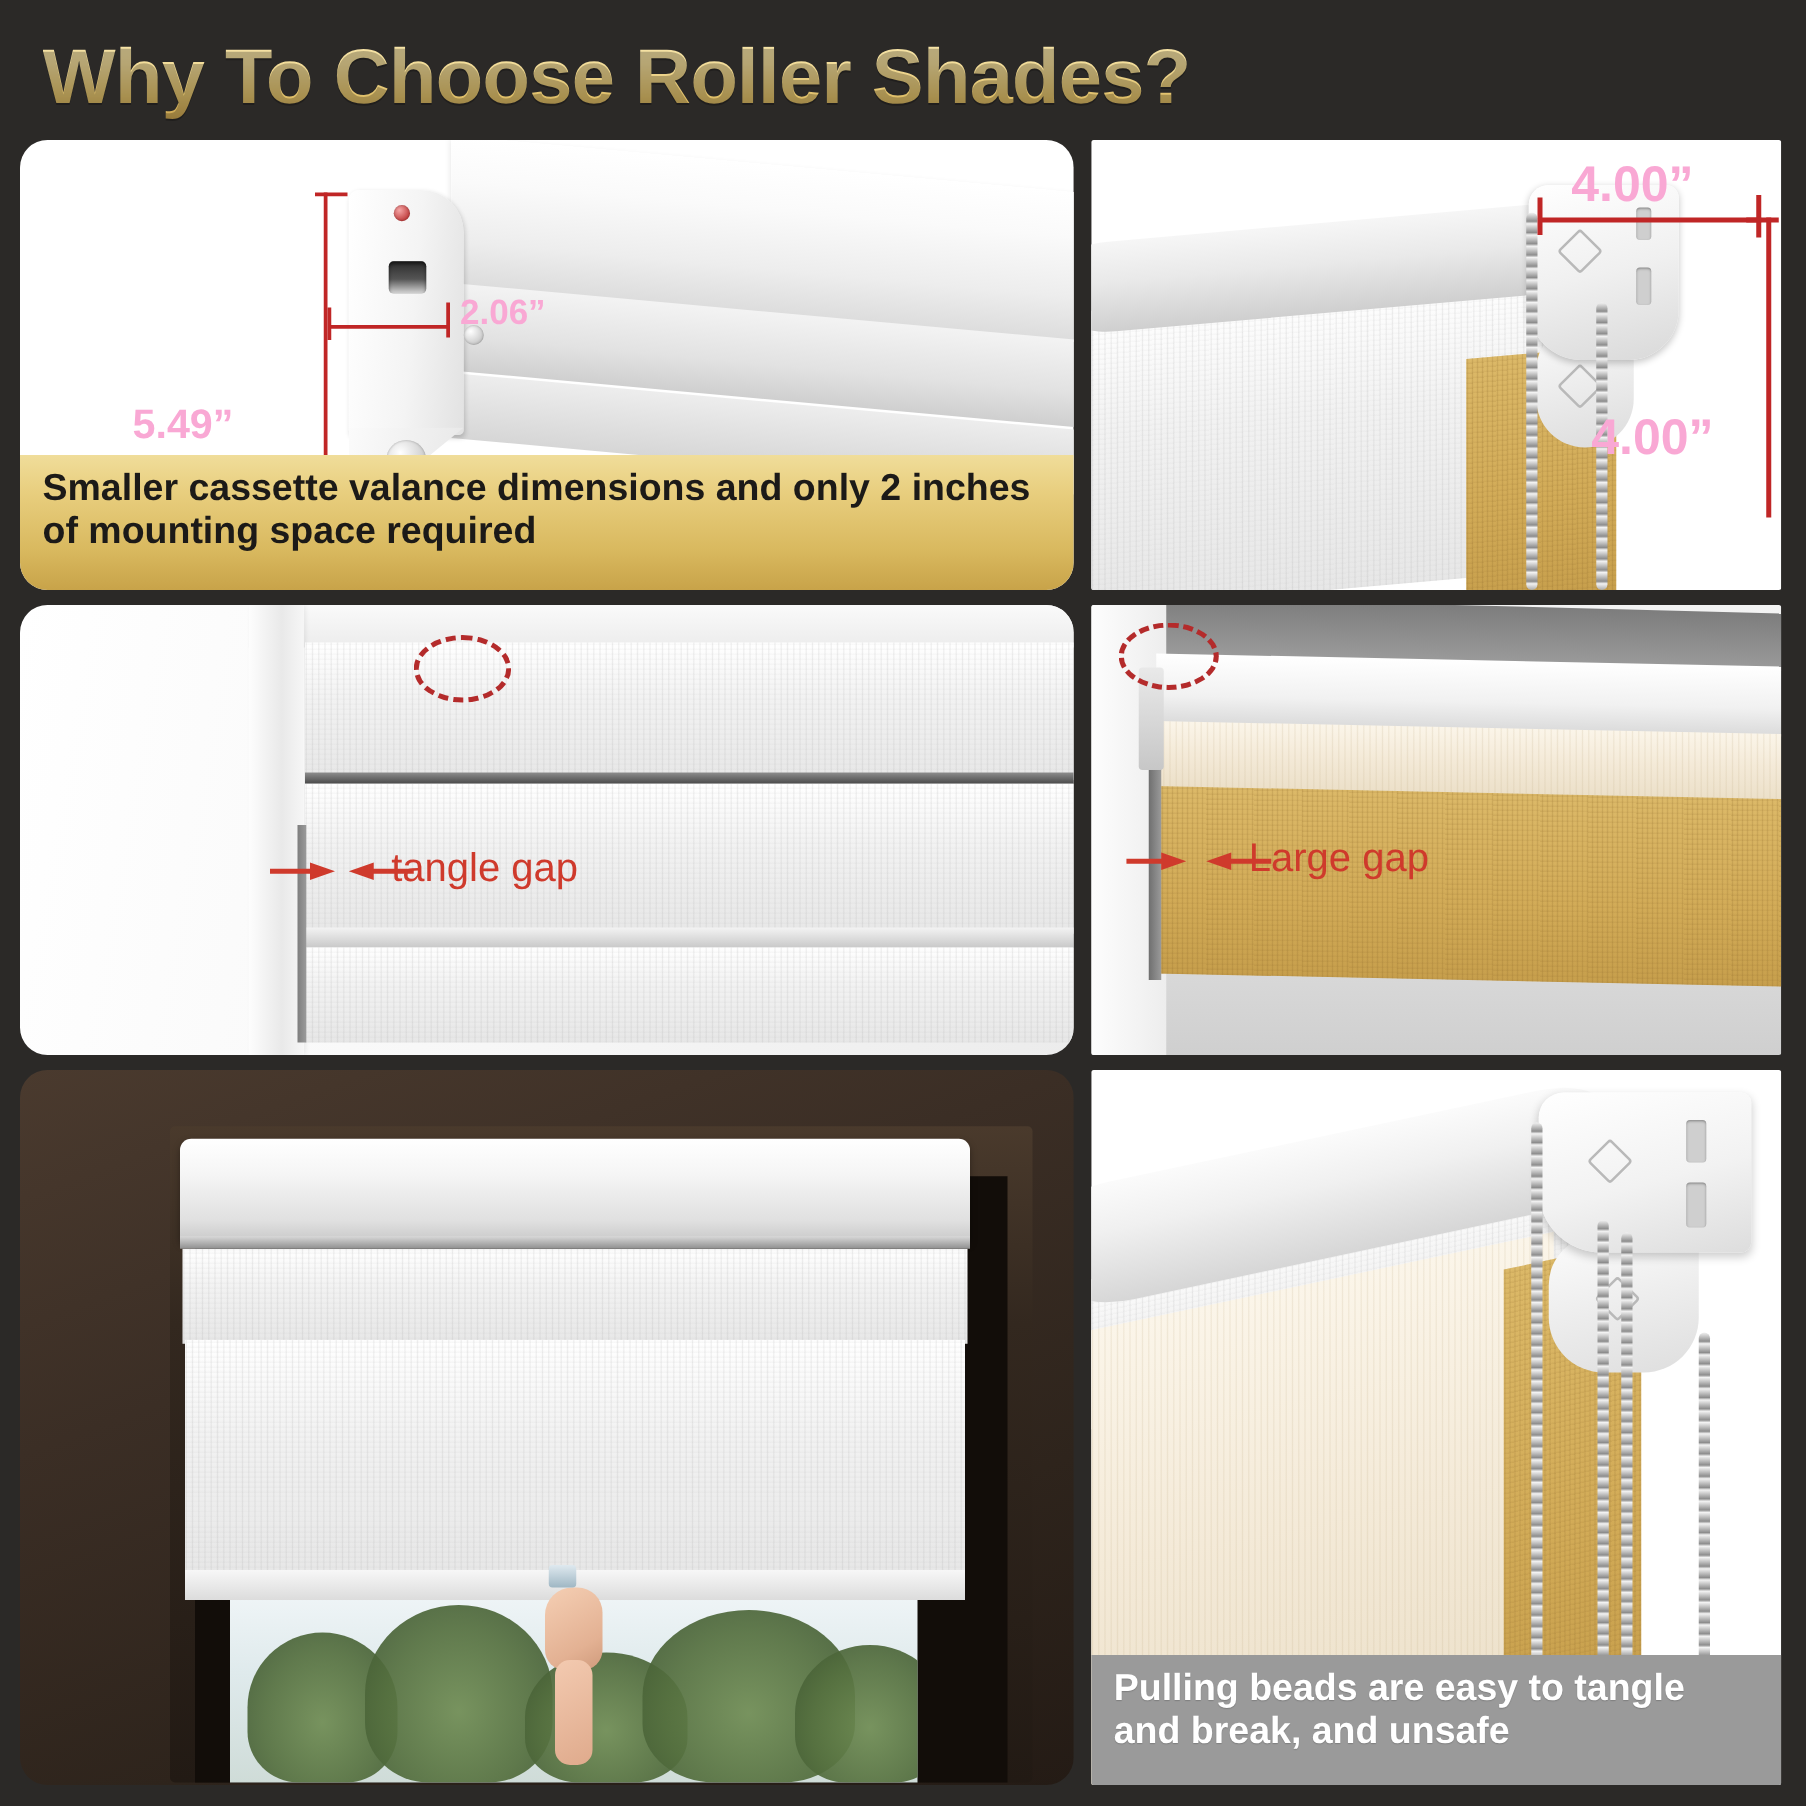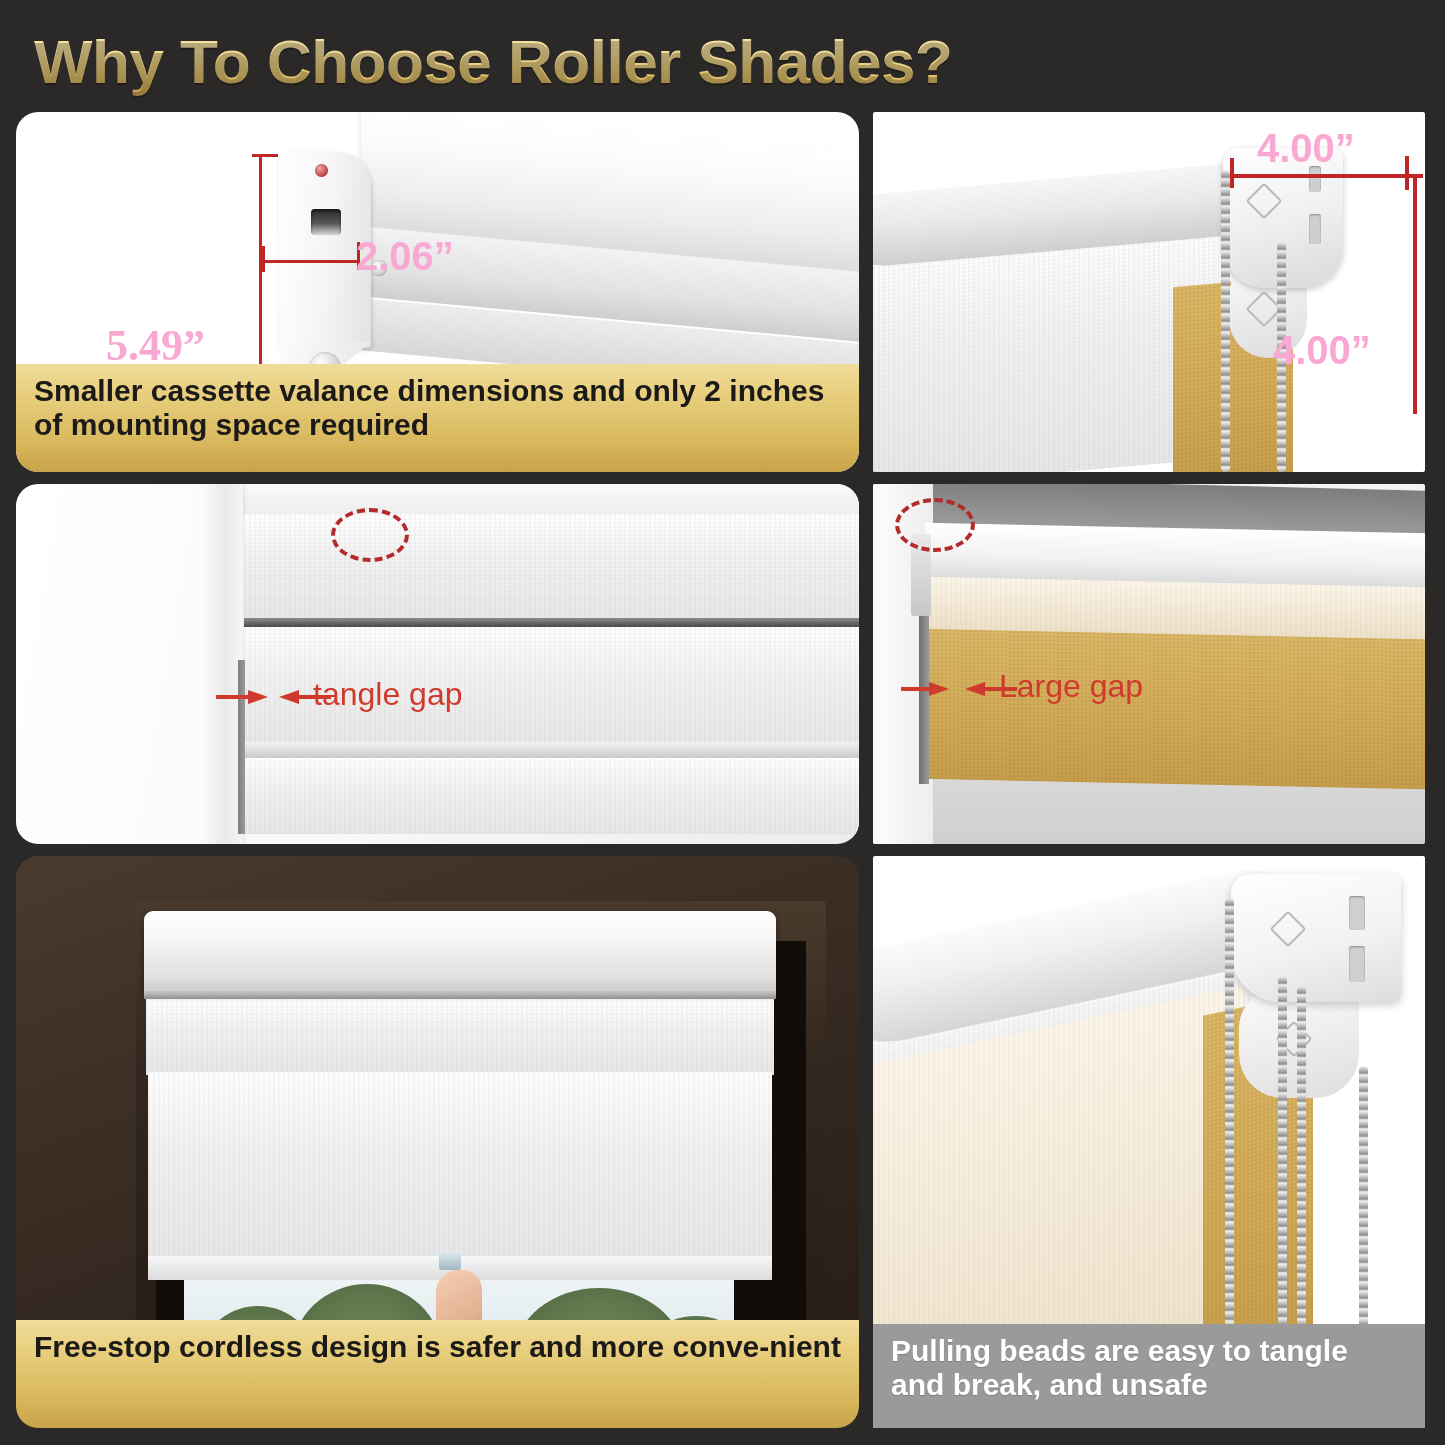--- a/index.html
+++ b/index.html
@@ -382,27 +382,27 @@
 
     <div id="p1-bracket"></div>
     <div id="p1-slot"></div>
     <div class="screw" style="left:299px;top:52px;width:13px;height:13px;background:radial-gradient(circle at 35% 32%,#f5a5a5,#c24141 70%,#8d2121);"></div>
     <div class="screw" style="left:355px;top:148px;width:16px;height:16px;"></div>
     <div class="screw" style="left:293px;top:240px;width:32px;height:32px;"></div>
 
     <div class="dimline" style="left:243px;top:42px;width:3px;height:239px;"></div>
     <div class="dimline" style="left:236px;top:42px;width:26px;height:3px;"></div>
     <div class="dimline" style="left:236px;top:278px;width:26px;height:3px;"></div>
-    <div class="dimtxt" style="left:90px;top:208px;font-size:44px;font-family:Liberation Serif, serif;">5.49”</div>
+    <div class="dimtxt" style="left:90px;top:208px;font-size:33px;">5.49”</div>
 
     <div class="dimline" style="left:245px;top:150px;width:0;height:0;"></div>
     <div class="dimline" style="left:248px;top:148px;width:96px;height:3px;"></div>
     <div class="dimline" style="left:246px;top:134px;width:3px;height:26px;"></div>
     <div class="dimline" style="left:341px;top:130px;width:3px;height:28px;"></div>
-    <div class="dimtxt" style="left:340px;top:122px;font-size:40px;">2.06”</div>
+    <div class="dimtxt" style="left:352px;top:122px;font-size:28px;">2.06”</div>
   </div>
 
   <div class="cap gold tall-gold">Smaller cassette valance dimensions and only 2 inches of mounting space required</div>
 </div>
 
 <div class="panel right row1">
   <div class="photo">
     <div class="white-bg"></div>
 
     <div id="p2-sheet" class="fabric"></div>
@@ -503,21 +503,20 @@
     </div>
     <div id="p5-tab"></div>
 
     <div id="p5-headrail"></div>
     <div id="p5-headrail-lip"></div>
     <div id="p5-shade2" class="fabric"></div>
     <div id="p5-shade" class="fabric"></div>
     <div id="p5-bottomrail"></div>
   </div>
 
-  <div class="cap gold tall-gold">Free-stop cordless design is safer and more conve-nient</div>
 </div>
 
 <div class="panel right row3">
   <div class="photo">
     <div id="p6-bg"></div>
 
     <div id="p6-whitesheet" class="fabric"></div>
     <div id="p6-beige" class="fabric-beige"></div>
     <div id="p6-tan" class="fabric-tan"></div>
     <div id="p6-tube"></div>

